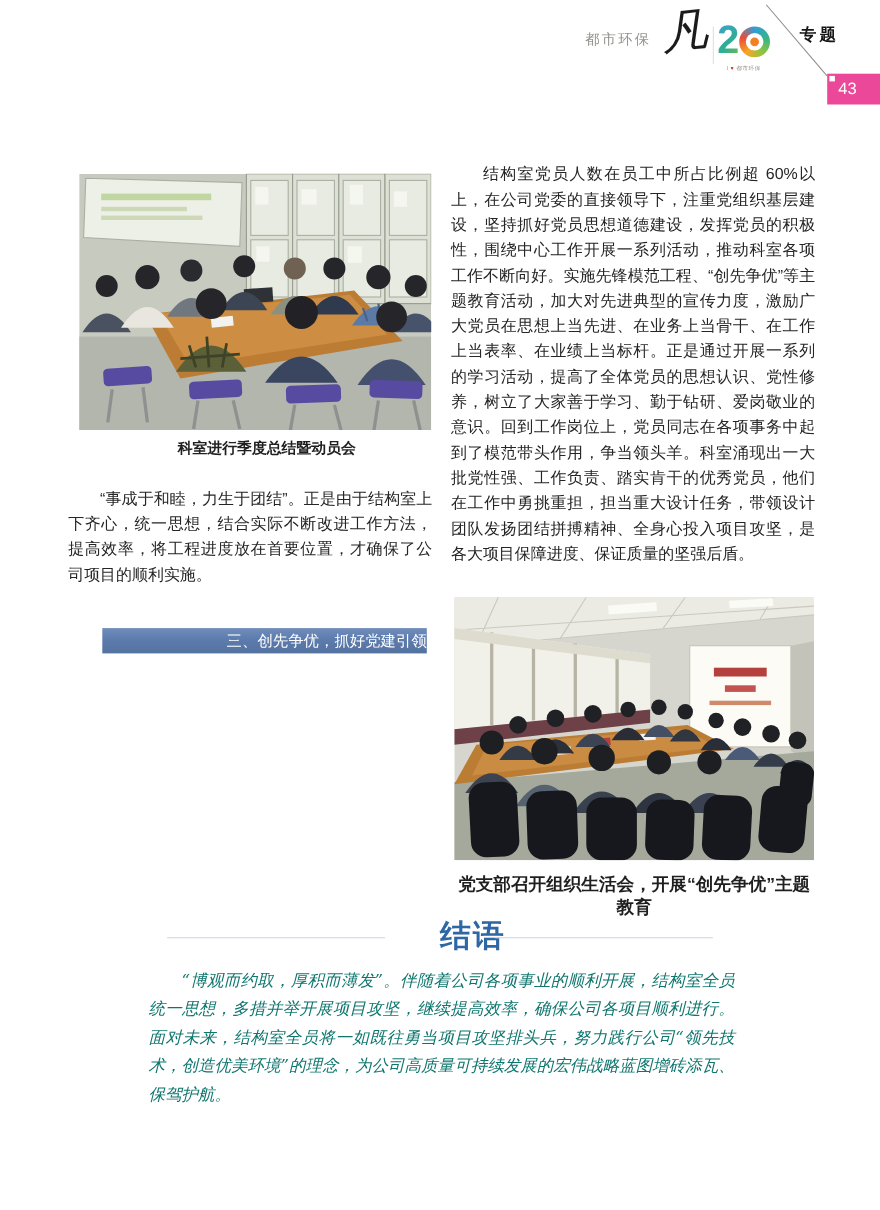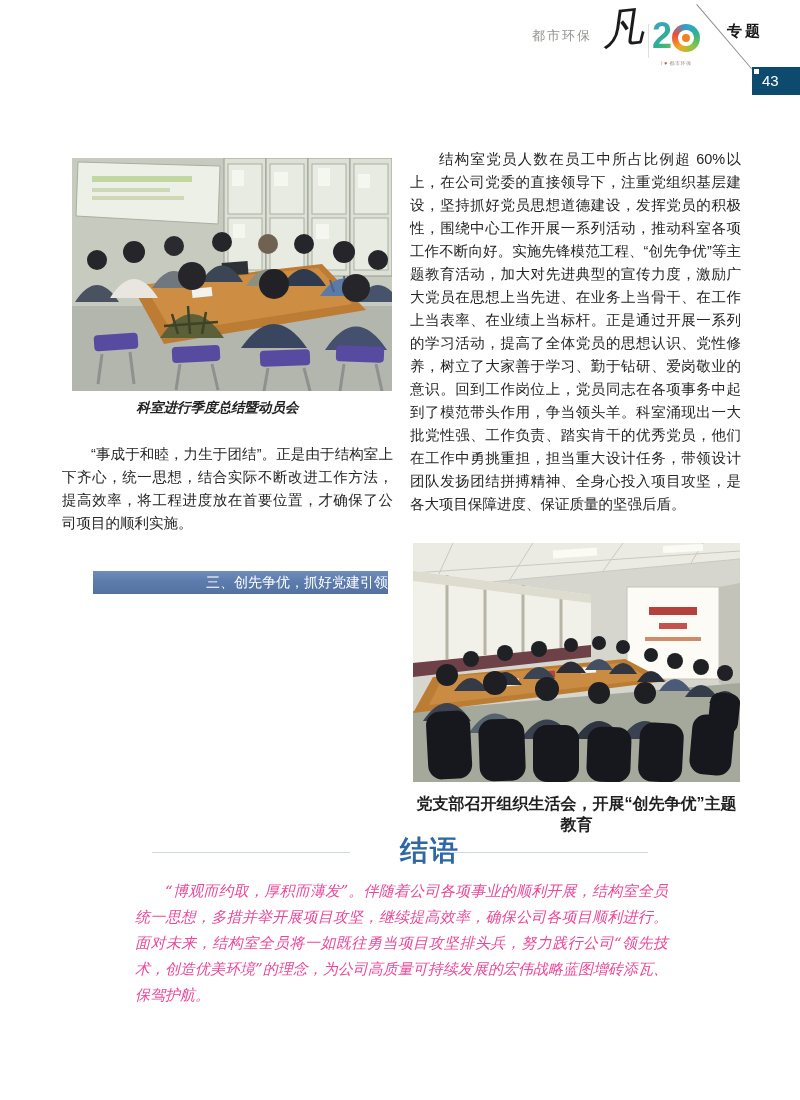--- a/index.html
+++ b/index.html
@@ -28,37 +28,37 @@
   .page-badge{position:absolute;left:752px;top:67px;width:48px;height:28px;}
   .page-badge .num{position:absolute;left:10px;top:0;line-height:28px;font-size:15px;color:#ffffff;}
   .badge-sq{position:absolute;left:2px;top:2px;width:5px;height:5px;background:#ffffff;}
 
   
   .photo{position:absolute;display:block;}
   .photo svg{display:block;width:100%;height:100%;}
   .caption{position:absolute;font-size:13.5px;font-weight:bold;color:#1f1f1f;text-align:center;}
   .para{position:absolute;font-size:14.5px;line-height:23px;text-align:justify;text-indent:2em;color:#252525;}
 
-  .cap-left{left:52px;top:399px;width:331px;font-style:italic;}
+  .cap-left{left:77px;top:399px;width:331px;}
   .para-left-1{left:62px;top:443px;width:331px;}
   .section-bar{position:absolute;left:93px;top:571px;width:295px;height:23px;line-height:23px;
                text-align:right;color:#ffffff;font-size:14px;
                background:linear-gradient(180deg,#6f8cba 0%,#5d7cae 45%,#53729f 100%);}
   .para-left-2{left:62px;top:621px;width:331px;}
 
   .para-right-1{left:410px;top:148px;width:331px;}
   .cap-right{left:410px;top:794px;width:333px;font-size:16px;}
 
   
   .concl-title{position:absolute;left:340px;top:832px;width:120px;text-align:right;
                font-size:28px;font-weight:bold;color:#2f67a4;letter-spacing:2px;}
   .concl-line{position:absolute;top:852px;width:198px;height:1px;background:#ccd8e6;}
   .concl-line.l{left:152px;} .concl-line.r{left:450px;}
   .concl-body{position:absolute;left:135px;top:878px;width:533px;font-size:15px;line-height:26px;
-              text-align:justify;text-indent:2em;color:#ec4899;
+              text-align:justify;text-indent:2em;color:#0f766e;
               font-family:"DejaVu Serif",serif;font-style:italic;}
   .signature{position:absolute;left:335px;top:992px;width:310px;text-align:right;
              font-size:14px;font-weight:bold;color:#1b1b1b;}
 </style>
 </head>
 <body>
 
 <div class="page">
 
   <div class="brand-text">都市环保</div>
@@ -72,21 +72,21 @@
       <span class="ring-dot"></span>
     </span>
   </div>
   <div class="logo-sub"><span>I</span>
     <span class="heart">♥</span>
     <span>都市环保</span></div>
 
   <div class="diag-line"></div>
   <div class="tab-label">专题</div>
 
-  <div class="page-badge" style="background:#0c4a6e;">
+  <div class="page-badge" style="background:#ec4899;">
     <span class="badge-sq"></span>
     <span class="num">43</span>
   </div>
 
   <div class="photo" style="left:72px;top:158px;width:320px;height:233px;">
     <svg viewBox="0 0 320 233" preserveAspectRatio="none">
       <rect width="320" height="233" fill="#c6cabf"></rect>
       <rect y="148" width="320" height="85" fill="#b2b6ad"></rect>
 
       <polygon points="6,4 148,8 146,66 4,58" fill="#edf0e7" stroke="#a9afa2"></polygon>

